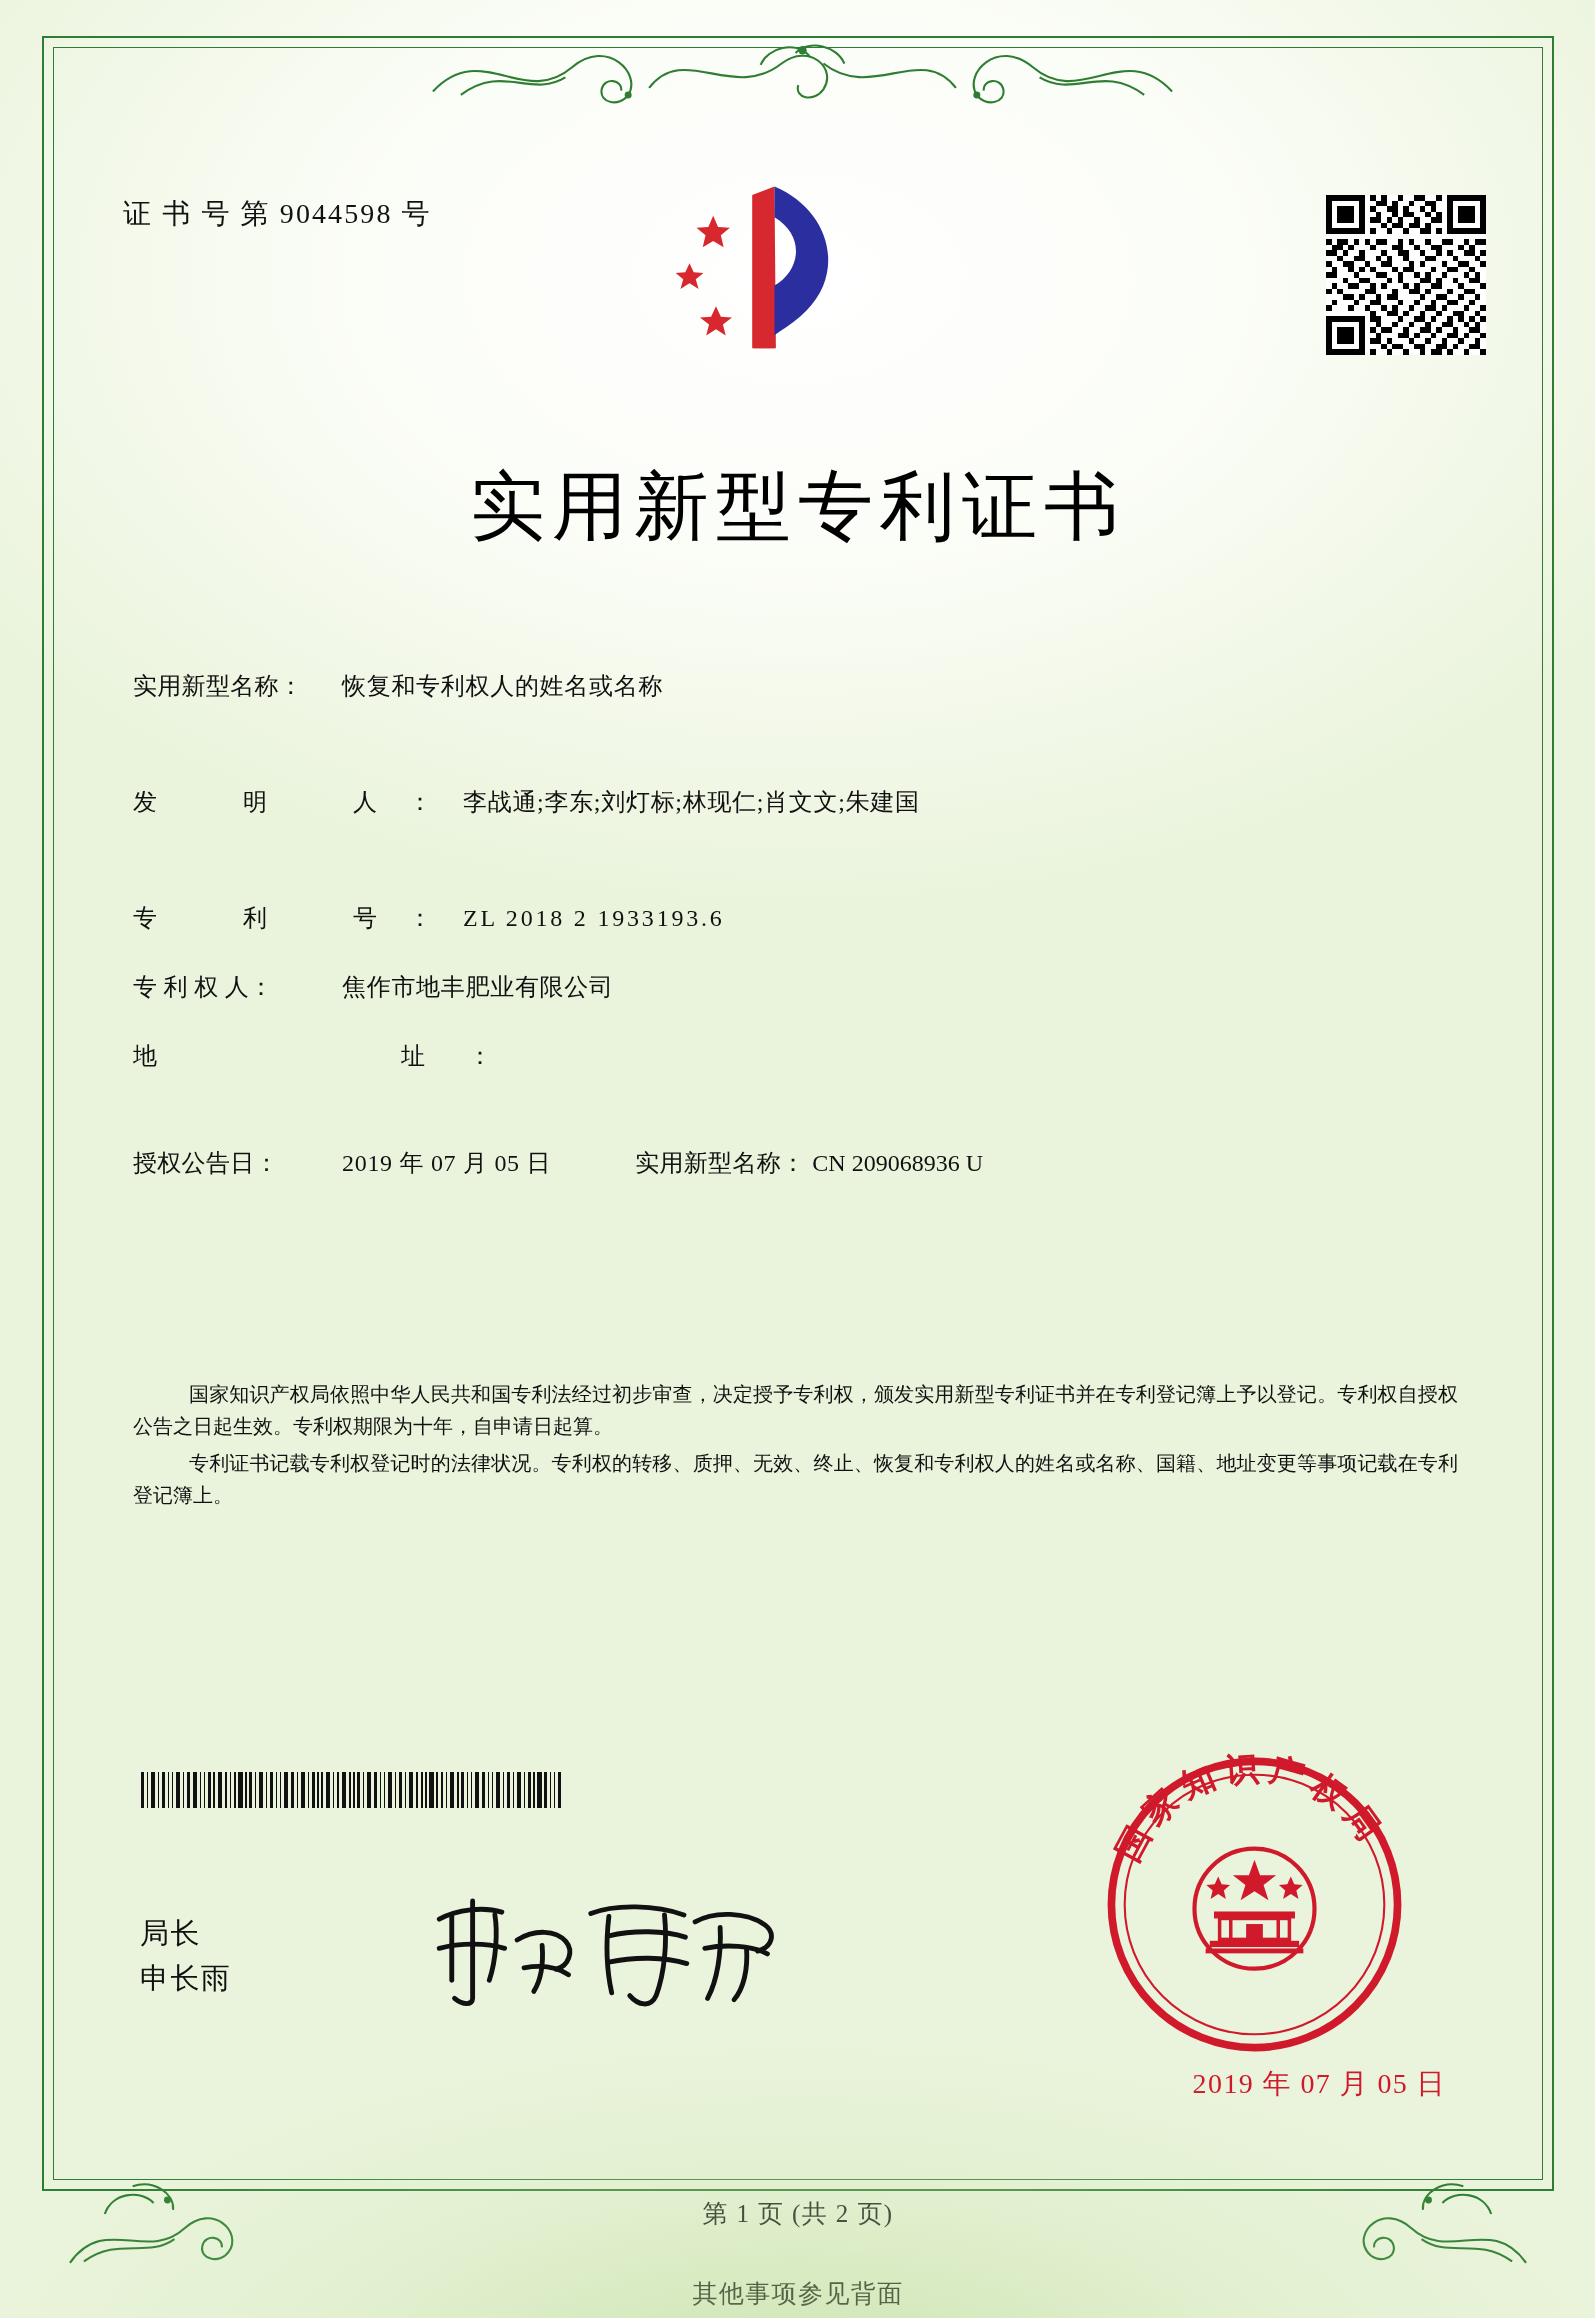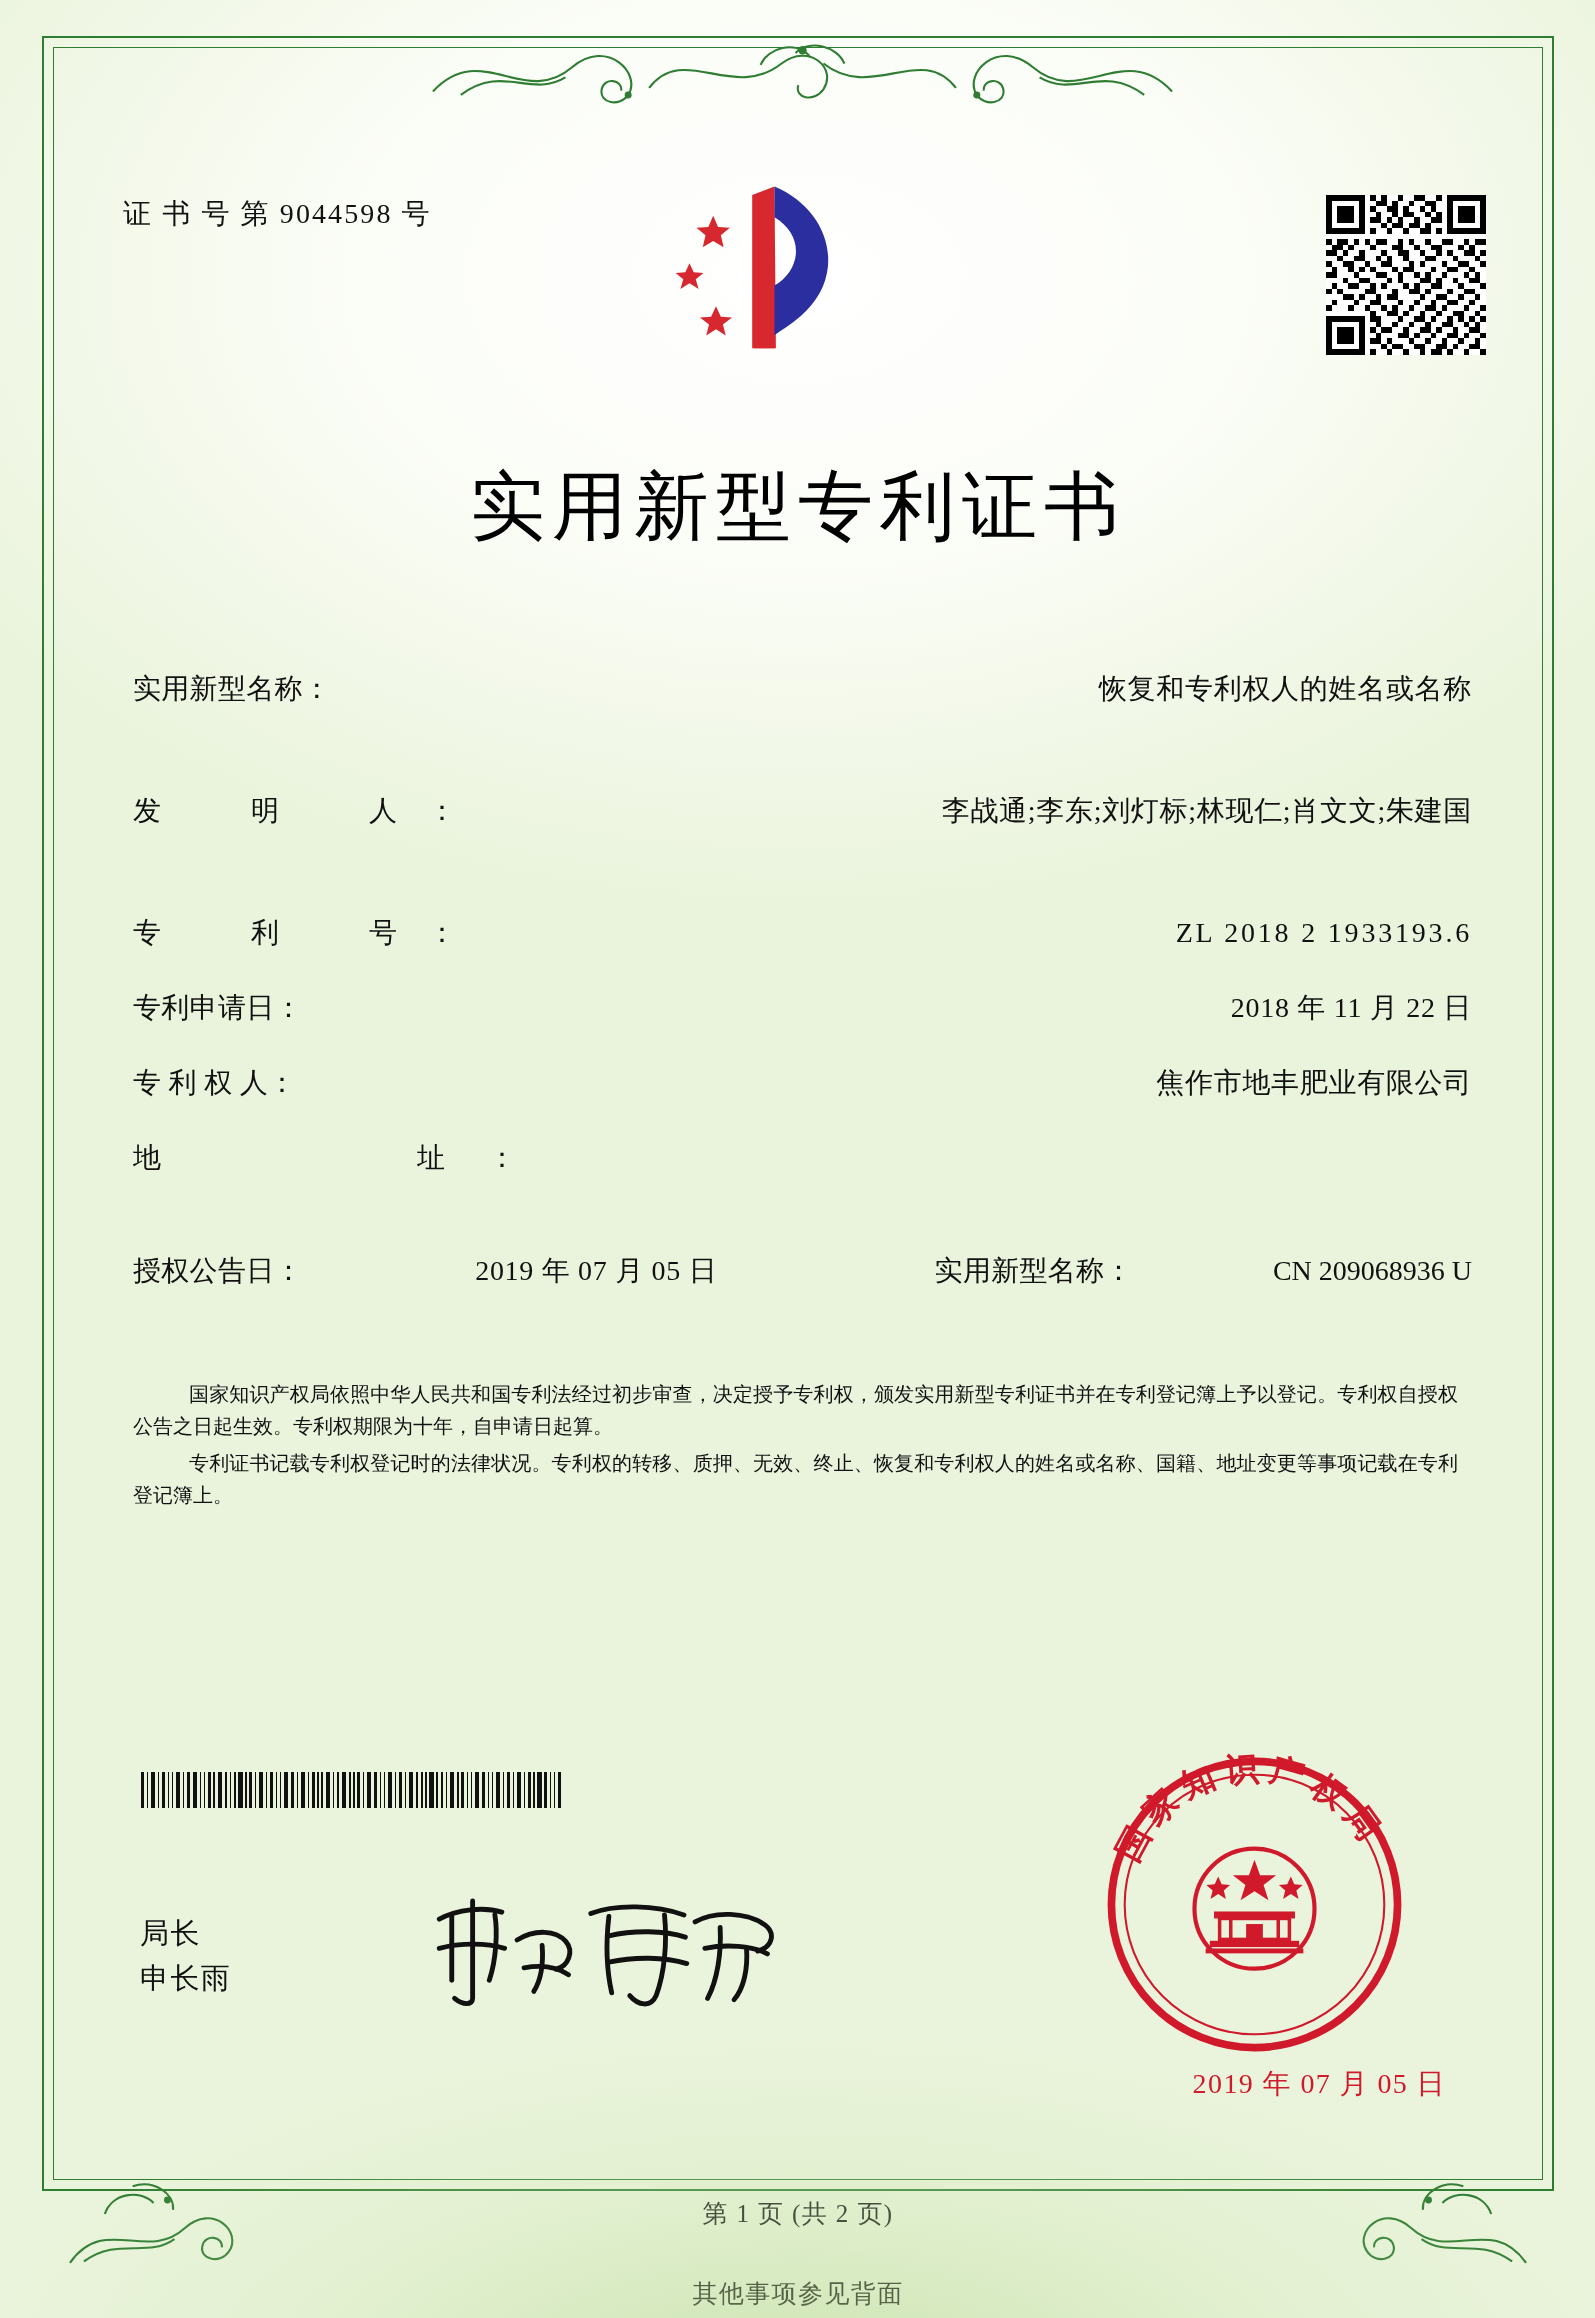--- a/index.html
+++ b/index.html
@@ -87,24 +87,23 @@
 
   .fields {
     position: absolute;
     left: 133px; top: 670px;
     width: 1339px;
     color: #111;
   }
   .field-row {
     display: flex;
     align-items: baseline;
-    font-size: 28px;
+    font-size: 24px;
     margin-bottom: 37px;
     white-space: nowrap;
-    justify-content: space-between;
   }
   .field-label {
     display: inline-block;
     min-width: 209px;
     letter-spacing: 0.3px;
   }
   .field-label.sp3 { letter-spacing: 31px; margin-top: 47px; }
   .field-label.sp4 { letter-spacing: 43px; }
   .field-value {
     letter-spacing: 0.7px;
@@ -492,24 +491,20 @@
     </div>
     <div class="field-row">
       <span class="field-label sp3">发　明　人：</span>
       <span class="field-value">李战通;李东;刘灯标;林现仁;肖文文;朱建国</span>
     </div>
     <div class="field-row">
       <span class="field-label sp3">专　利　号：</span>
       <span class="field-value mono-sp">ZL 2018 2 1933193.6</span>
     </div>
     <div class="field-row">
-      <span class="field-label">专利申请日：</span>
-      <span class="field-value">2018 年 11 月 22 日</span>
-    </div>
-    <div class="field-row">
       <span class="field-label">专 利 权 人：</span>
       <span class="field-value">焦作市地丰肥业有限公司</span>
     </div>
     <div class="field-row">
       <span class="field-label sp4">地　　　址：</span>
     </div>
     <div class="field-row pair">
       <span class="field-label">授权公告日：</span>
       <span class="field-value">2019 年 07 月 05 日</span>
       <span class="second-label">实用新型名称：</span>

